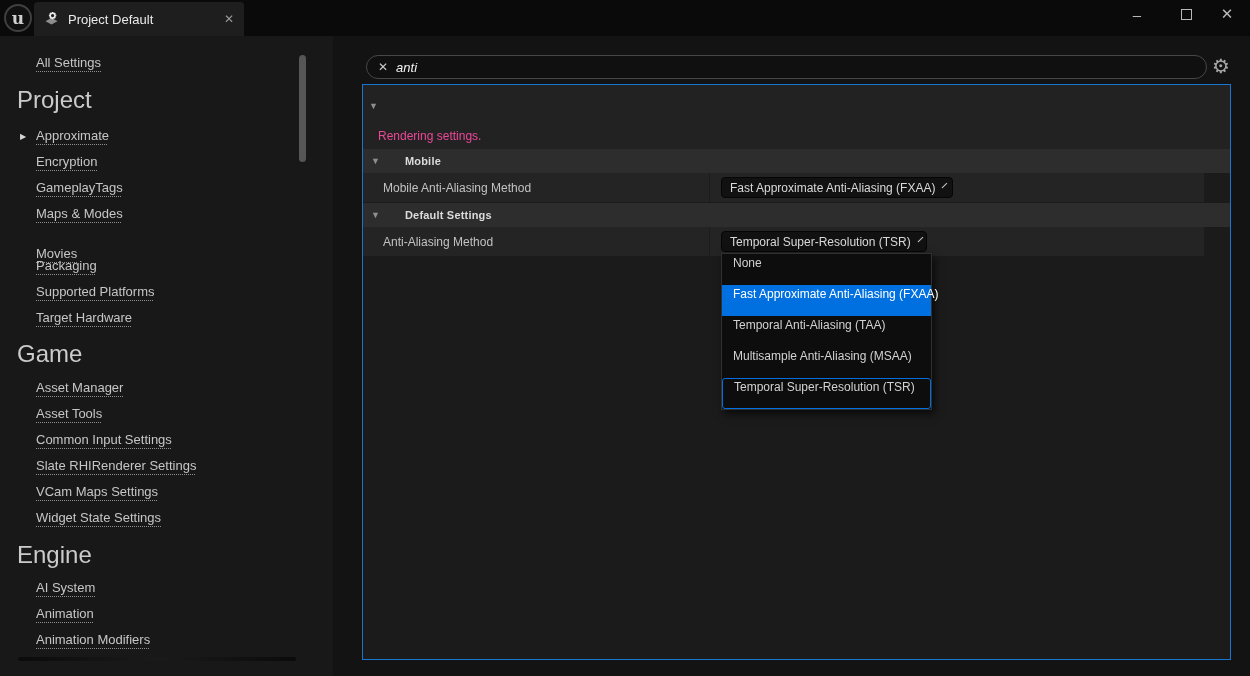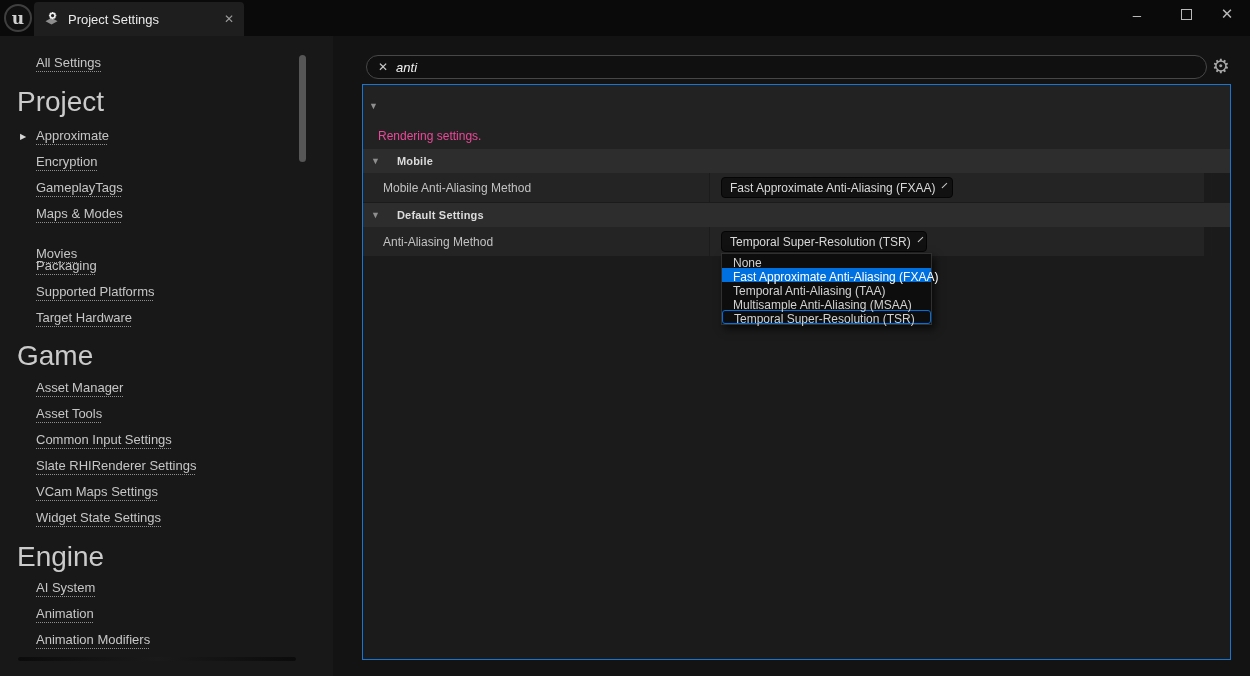--- a/index.html
+++ b/index.html
@@ -20,21 +20,21 @@
   .winbtn { top:0; width:40px; height:28px; display:flex; align-items:center; justify-content:center; color:#b9b9b9; }
   #btn-min { left:1117px; font-size:15px; }
   #btn-max-box { width:11px; height:11px; border:1.5px solid #b9b9b9; }
   #btn-max { left:1166px; }
   #btn-close { left:1207px; font-size:15px; }
 
   
   #sidebar { left:0; top:36px; width:333px; height:640px; background:#181818; }
   .side-link { position:absolute; left:36px; font-size:13px; color:#c6c6c6; white-space:nowrap;
                text-decoration:underline dotted #8f8f8f 1px; text-underline-offset:4px; cursor:pointer; }
-  .side-header { position:absolute; left:17px; font-size:28px; font-weight:400; color:#cbcbcb; cursor:pointer; }
+  .side-header { position:absolute; left:17px; font-size:24px; font-weight:400; color:#cbcbcb; cursor:pointer; }
   #desc-arrow { left:20px; font-size:8px; color:#d6d6d6; }
   #side-vscroll { left:299px; top:19px; width:7px; height:107px; border-radius:3.5px; background:#565656; cursor:pointer; }
   #side-hscroll { left:18px; top:621px; width:278px; height:4px; border-radius:2px;
                   background:linear-gradient(90deg,#0b0b0b,#1a1a1a 50%,#0b0b0b); cursor:pointer; }
 
   
   #searchbox { left:366px; top:55px; width:841px; height:24px; border-radius:12px;
                background:#101010; border:1px solid #474747; display:flex; align-items:center; }
   #search-clear { margin-left:11px; color:#c9c9c9; font-size:12px; cursor:pointer; line-height:1; }
   #search-input { background:transparent; border:none; outline:none; color:#f2f2f2;
@@ -43,53 +43,53 @@
 
   
   #panel { left:362px; top:84px; width:869px; height:576px; background:#1b1b1b; border:1px solid #1875d0; }
   #panel-header { left:0; top:0; width:867px; height:64px; background:#222222; }
   .tri-down { color:#8f8f8f; font-size:9px; }
   #panel-tri { left:6px; top:16px; }
   #panel-title { left:20px; top:8px; font-size:23px; color:#d6d6d6; }
   #panel-sub { left:15px; top:44px; font-size:12px; color:#ec4899; }
   .strip { left:0; width:867px; height:24px; background:#2d2d2d; display:flex; align-items:center; }
   .strip .tri-down { margin-left:8px; }
-  .strip-label { font-size:11px; font-weight:bold; color:#dcdcdc; margin-left:17px; letter-spacing:.2px; }
+  .strip-label { font-size:11px; font-weight:bold; color:#dcdcdc; margin-left:25px; letter-spacing:.2px; }
   .row { left:0; width:841px; height:30px; background:#242424; border-bottom:1px solid #1b1b1b; }
   .row-label { position:absolute; left:20px; top:8px; font-size:12px; color:#c2c2c2; white-space:nowrap; }
   .vdiv { position:absolute; top:0; width:1px; height:29px; background:#1c1c1c; }
   .combo { position:absolute; left:358px; top:4px; height:21px; background:#111111;
            border:1px solid #050505; border-radius:4px; display:flex; align-items:center;
            padding:0 8px; cursor:pointer; }
   .combo-text { font-size:12px; color:#d9d9d9; white-space:nowrap; }
   .chevron { width:7px; height:7px; border-right:1.6px solid #c4c4c4; border-bottom:1.6px solid #c4c4c4;
              transform:rotate(45deg); margin-left:9px; margin-top:-4px; }
 
   
   #dropdown { left:721px; top:253px; width:211px; background:#0d0d0d; border:1px solid #303030;
               box-shadow:3px 4px 8px rgba(0,0,0,.65); z-index:10; }
-  .menu-item { height:14px; line-height:19px; padding-left:11px; font-size:12px; color:#d2d2d2;
+  .menu-item { height:31px; line-height:19px; padding-left:11px; font-size:12px; color:#d2d2d2;
                white-space:nowrap; cursor:pointer; }
   .menu-item.hovered { background:#0070e0; color:#ffffff; }
   .menu-item.selected { border:1px solid #0070e0; border-radius:3px; line-height:17px; }
 </style>
 </head>
 <body>
 
 <div id="titlebar" class="abs">
   <div id="ue-logo" class="abs">u</div>
   <div id="tab" class="abs">
     <svg width="17" height="17" style="margin-left:9px" viewBox="0 0 17 17">
       <path d="M2.5 10.2 L8.5 13.6 L14.5 10.2 L8.5 6.8 Z" fill="#8d8d8d"></path>
       <g stroke="#ececec" stroke-width="1.5" fill="none">
         <circle cx="9.6" cy="4.6" r="2.4"></circle>
         <path d="M9.6 0.9 v1.2 M9.6 7.1 v1.2 M5.9 4.6 h1.2 M12.1 4.6 h1.2 M7 2 l.9.9 M11.3 6.3 l.9.9 M12.2 2 l-.9.9 M7.9 6.3 l-.9.9"></path>
       </g>
     </svg>
-    <span id="tab-label">Project Settings</span>
+    <span id="tab-label">Project Default</span>
     <span id="tab-close">✕</span>
   </div>
   <div id="btn-min" class="abs winbtn">
     <span>–</span>
   </div>
   <div id="btn-max" class="abs winbtn">
     <span id="btn-max-box"></span>
   </div>
   <div id="btn-close" class="abs winbtn">
     <span>✕</span>

